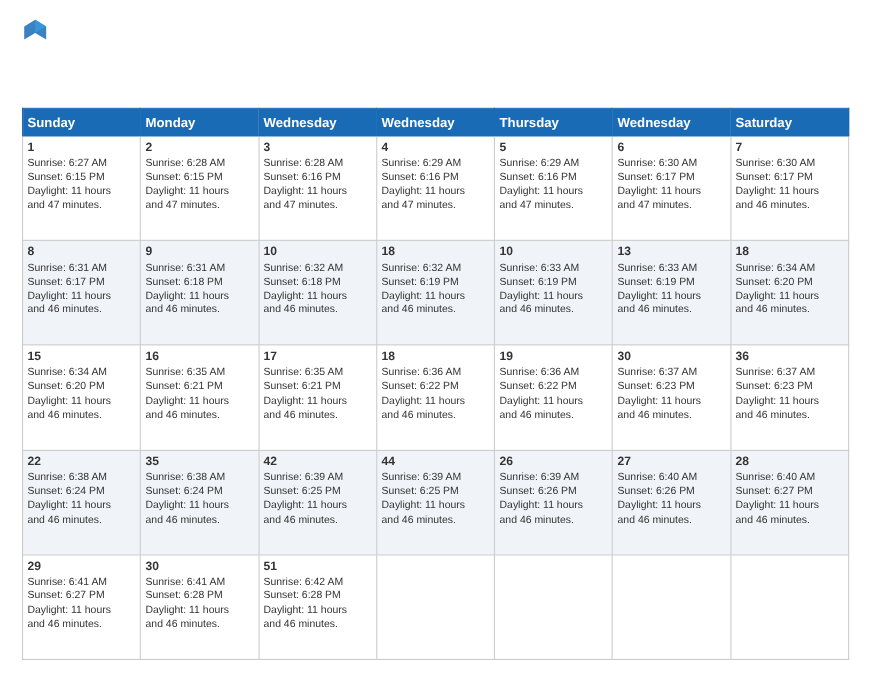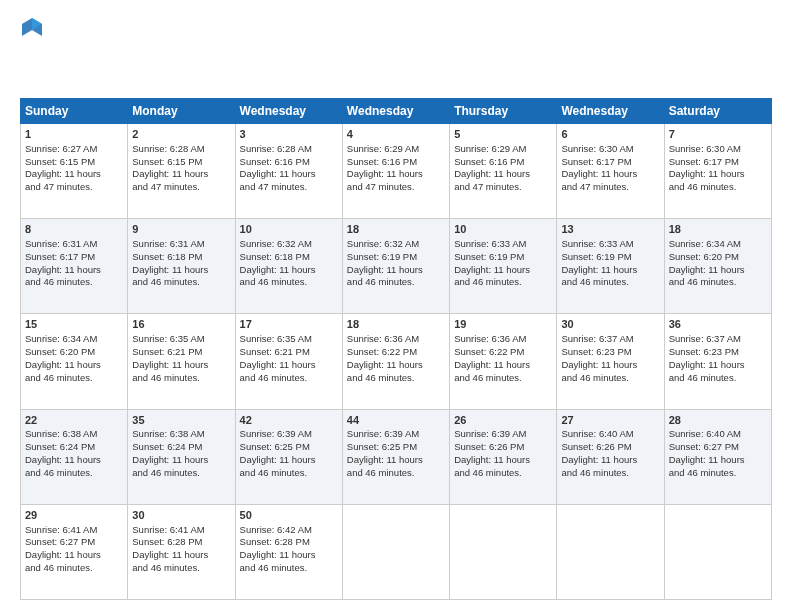--- a/index.html
+++ b/index.html
@@ -168,21 +168,21 @@
           <td><span class="day-num">35</span><span>Sunrise: 6:38 AM</span><br><span>Sunset: 6:24 PM</span><br><span>Daylight: 11 hours<br>and 46 minutes.</span></td>
           <td><span class="day-num">42</span><span>Sunrise: 6:39 AM</span><br><span>Sunset: 6:25 PM</span><br><span>Daylight: 11 hours<br>and 46 minutes.</span></td>
           <td><span class="day-num">44</span><span>Sunrise: 6:39 AM</span><br><span>Sunset: 6:25 PM</span><br><span>Daylight: 11 hours<br>and 46 minutes.</span></td>
           <td><span class="day-num">26</span><span>Sunrise: 6:39 AM</span><br><span>Sunset: 6:26 PM</span><br><span>Daylight: 11 hours<br>and 46 minutes.</span></td>
           <td><span class="day-num">27</span><span>Sunrise: 6:40 AM</span><br><span>Sunset: 6:26 PM</span><br><span>Daylight: 11 hours<br>and 46 minutes.</span></td>
           <td><span class="day-num">28</span><span>Sunrise: 6:40 AM</span><br><span>Sunset: 6:27 PM</span><br><span>Daylight: 11 hours<br>and 46 minutes.</span></td>
         </tr>
         <tr>
           <td><span class="day-num">29</span><span>Sunrise: 6:41 AM</span><br><span>Sunset: 6:27 PM</span><br><span>Daylight: 11 hours<br>and 46 minutes.</span></td>
           <td><span class="day-num">30</span><span>Sunrise: 6:41 AM</span><br><span>Sunset: 6:28 PM</span><br><span>Daylight: 11 hours<br>and 46 minutes.</span></td>
-          <td><span class="day-num">50</span><span>Sunrise: 6:42 AM</span><br><span>Sunset: 6:28 PM</span><br><span>Daylight: 11 hours<br>and 46 minutes.</span></td>
+          <td><span class="day-num">51</span><span>Sunrise: 6:42 AM</span><br><span>Sunset: 6:28 PM</span><br><span>Daylight: 11 hours<br>and 46 minutes.</span></td>
           <td class="empty"></td>
           <td class="empty"></td>
           <td class="empty"></td>
           <td class="empty"></td>
         </tr>
       </tbody>
   </table>
 </div>
 
 </body></html>

